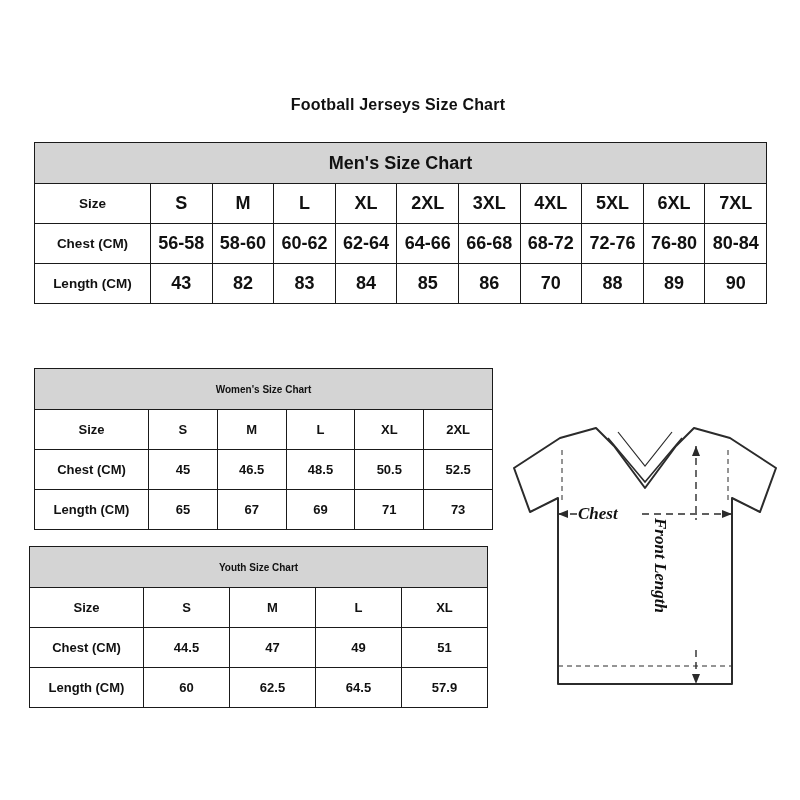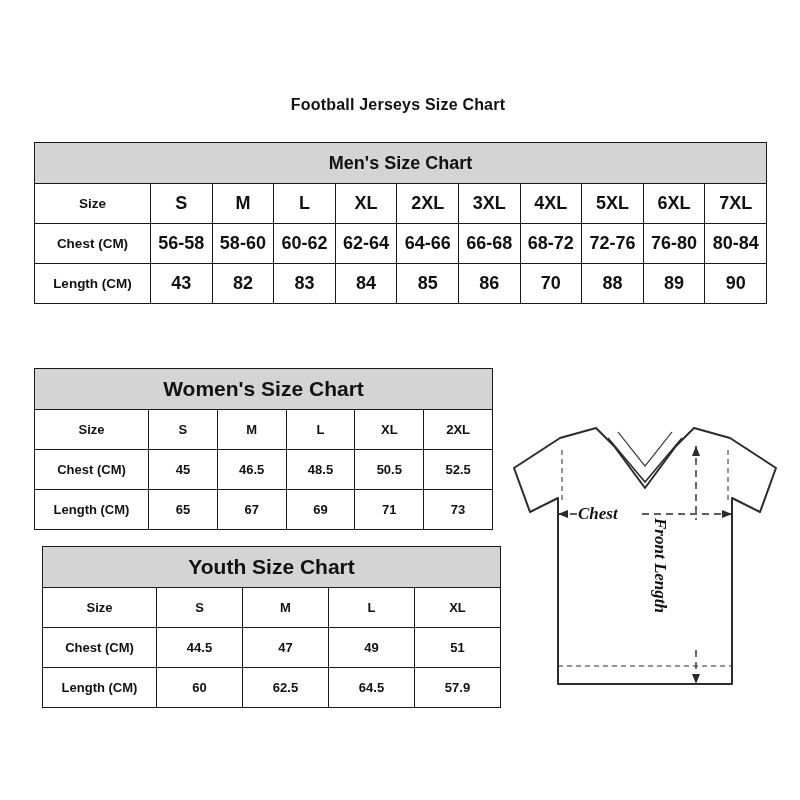--- a/index.html
+++ b/index.html
@@ -44,21 +44,21 @@
     vertical-align: middle;
     font-size: 13px;
     font-weight: bold;
     color: #111111;
     padding: 0;
     height: 39px;
     background: #ffffff;
   }
   table.chart .hdr {
     background: #d4d4d4;
-    font-size: 21px;
+    font-size: 10px;
     height: 40px;
   }
   table.chart td.rowlabel {
     font-size: 13px;
     font-weight: bold;
     margin-top: 36px;
   }
 
   
   #mens-table {
@@ -75,21 +75,21 @@
   #womens-table {
     left: 34px;
     top: 368px;
     width: 458px;
   }
   #womens-table col.c0 { width: 114px; }
   #womens-table col.cx { width: 68.8px; }
 
   
   #youth-table {
-    left: 42px;
+    left: 29px;
     top: 546px;
     width: 458px;
   }
   #youth-table col.c0 { width: 114px; }
   #youth-table col.cx { width: 86px; }
 
   
   #shirt-figure {
     position: absolute;
     left: 500px;

